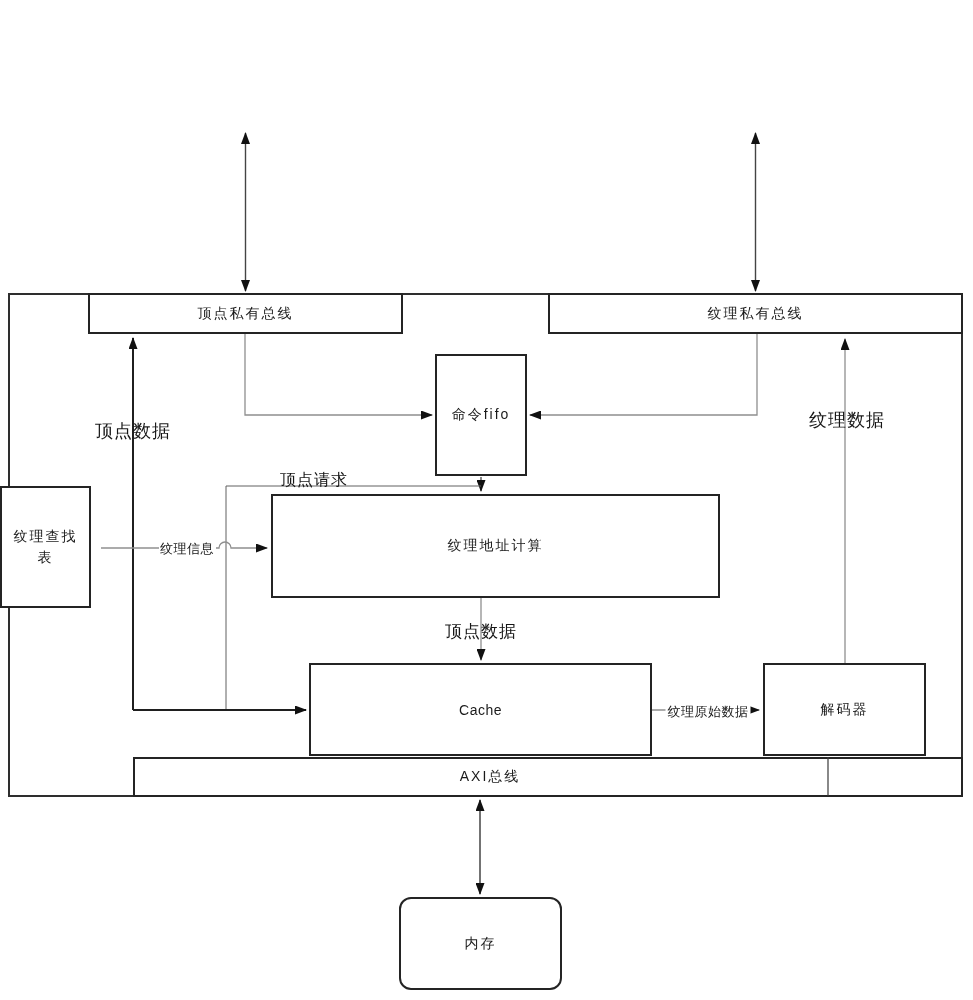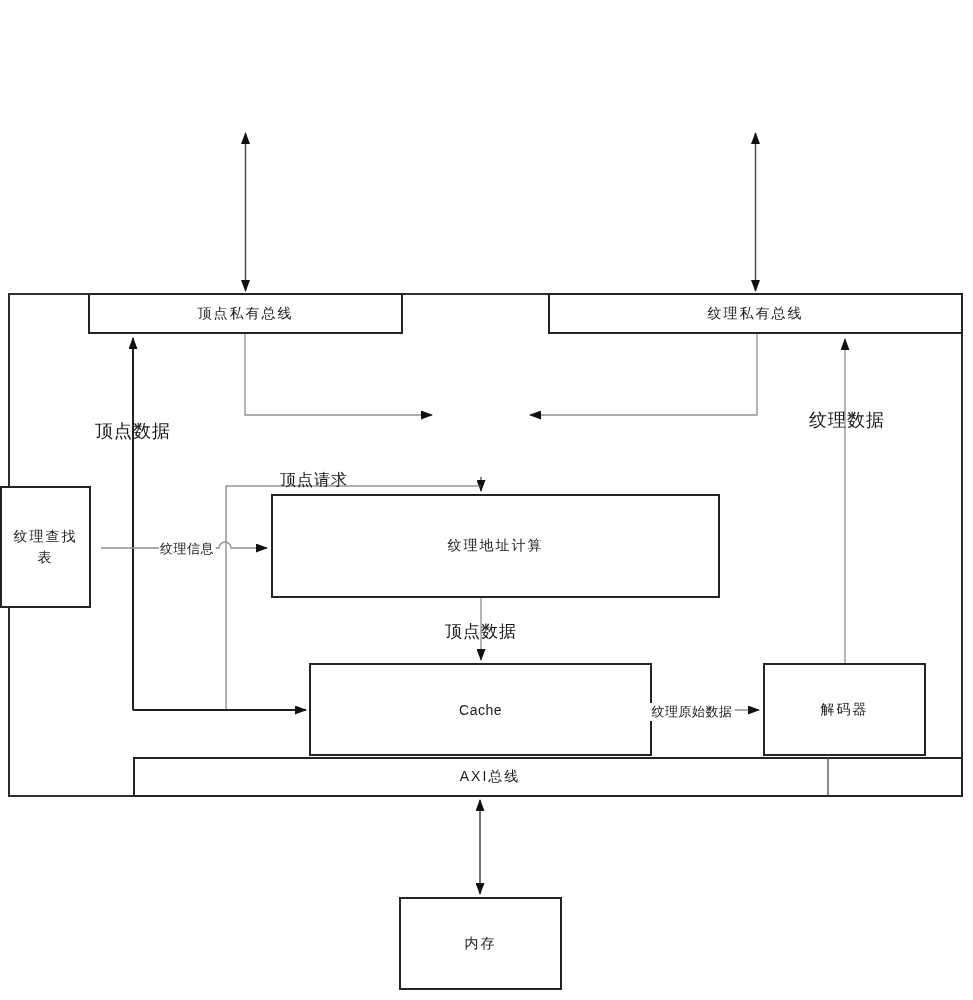--- a/index.html
+++ b/index.html
@@ -44,41 +44,44 @@
   </div>
 
   <div class="box" style="left:88px; top:293px; width:315px; height:41px;">
     <span>顶点私有总线</span>
   </div>
 
   <div class="box" style="left:548px; top:293px; width:415px; height:41px;">
     <span>纹理私有总线</span>
   </div>
 
+  <div class="box" style="left:435px; top:354px; width:92px; height:122px;">
+    <span>命令fifo</span>
+  </div>
 
   <div class="box" style="left:0; top:486px; width:91px; height:122px;">
     <div class="twoline">
       <span style="display:block">纹理查找</span>
       <span style="display:block">表</span>
     </div>
   </div>
 
   <div class="box" style="left:271px; top:494px; width:449px; height:104px;">
     <span>纹理地址计算</span>
   </div>
 
   <div class="box en" style="left:309px; top:663px; width:343px; height:93px;">
     <span>Cache</span>
   </div>
 
   <div class="box" style="left:763px; top:663px; width:163px; height:93px;">
     <span>解码器</span>
   </div>
 
-  <div class="box" style="left:399px; top:897px; width:163px; height:93px;">
+  <div class="box" style="left:399px; top:897px; width:163px; height:93px;border-radius:12px;">
     <span>内存</span>
   </div>
 
   <svg class="wires" width="973" height="1000" viewBox="0 0 973 1000">
     <defs>
       <marker id="ah" viewBox="0 0 12 9" refX="11" refY="4.5" markerWidth="12" markerHeight="9" markerUnits="userSpaceOnUse" orient="auto-start-reverse">
         <path d="M0 0 L12 4.5 L0 9 Z" fill="#111111"></path>
       </marker>
     </defs>
 
@@ -112,17 +115,17 @@
   </svg>
 
   <div class="edge-label big2" style="left:133px; top:419px;">顶点数据</div>
 
   <div class="edge-label mid" style="left:314px; top:470px;">顶点请求</div>
 
   <div class="edge-label small" style="left:187px; top:540px;">纹理信息</div>
 
   <div class="edge-label big" style="left:481px; top:620px;">顶点数据</div>
 
-  <div class="edge-label small bgw" style="left:692px; top:703px;">纹理原始数据</div>
+  <div class="edge-label small bgw" style="left:708px; top:703px;">纹理原始数据</div>
 
   <div class="edge-label big2" style="left:847px; top:408px;">纹理数据</div>
 
 </div>
 
 </body></html>

